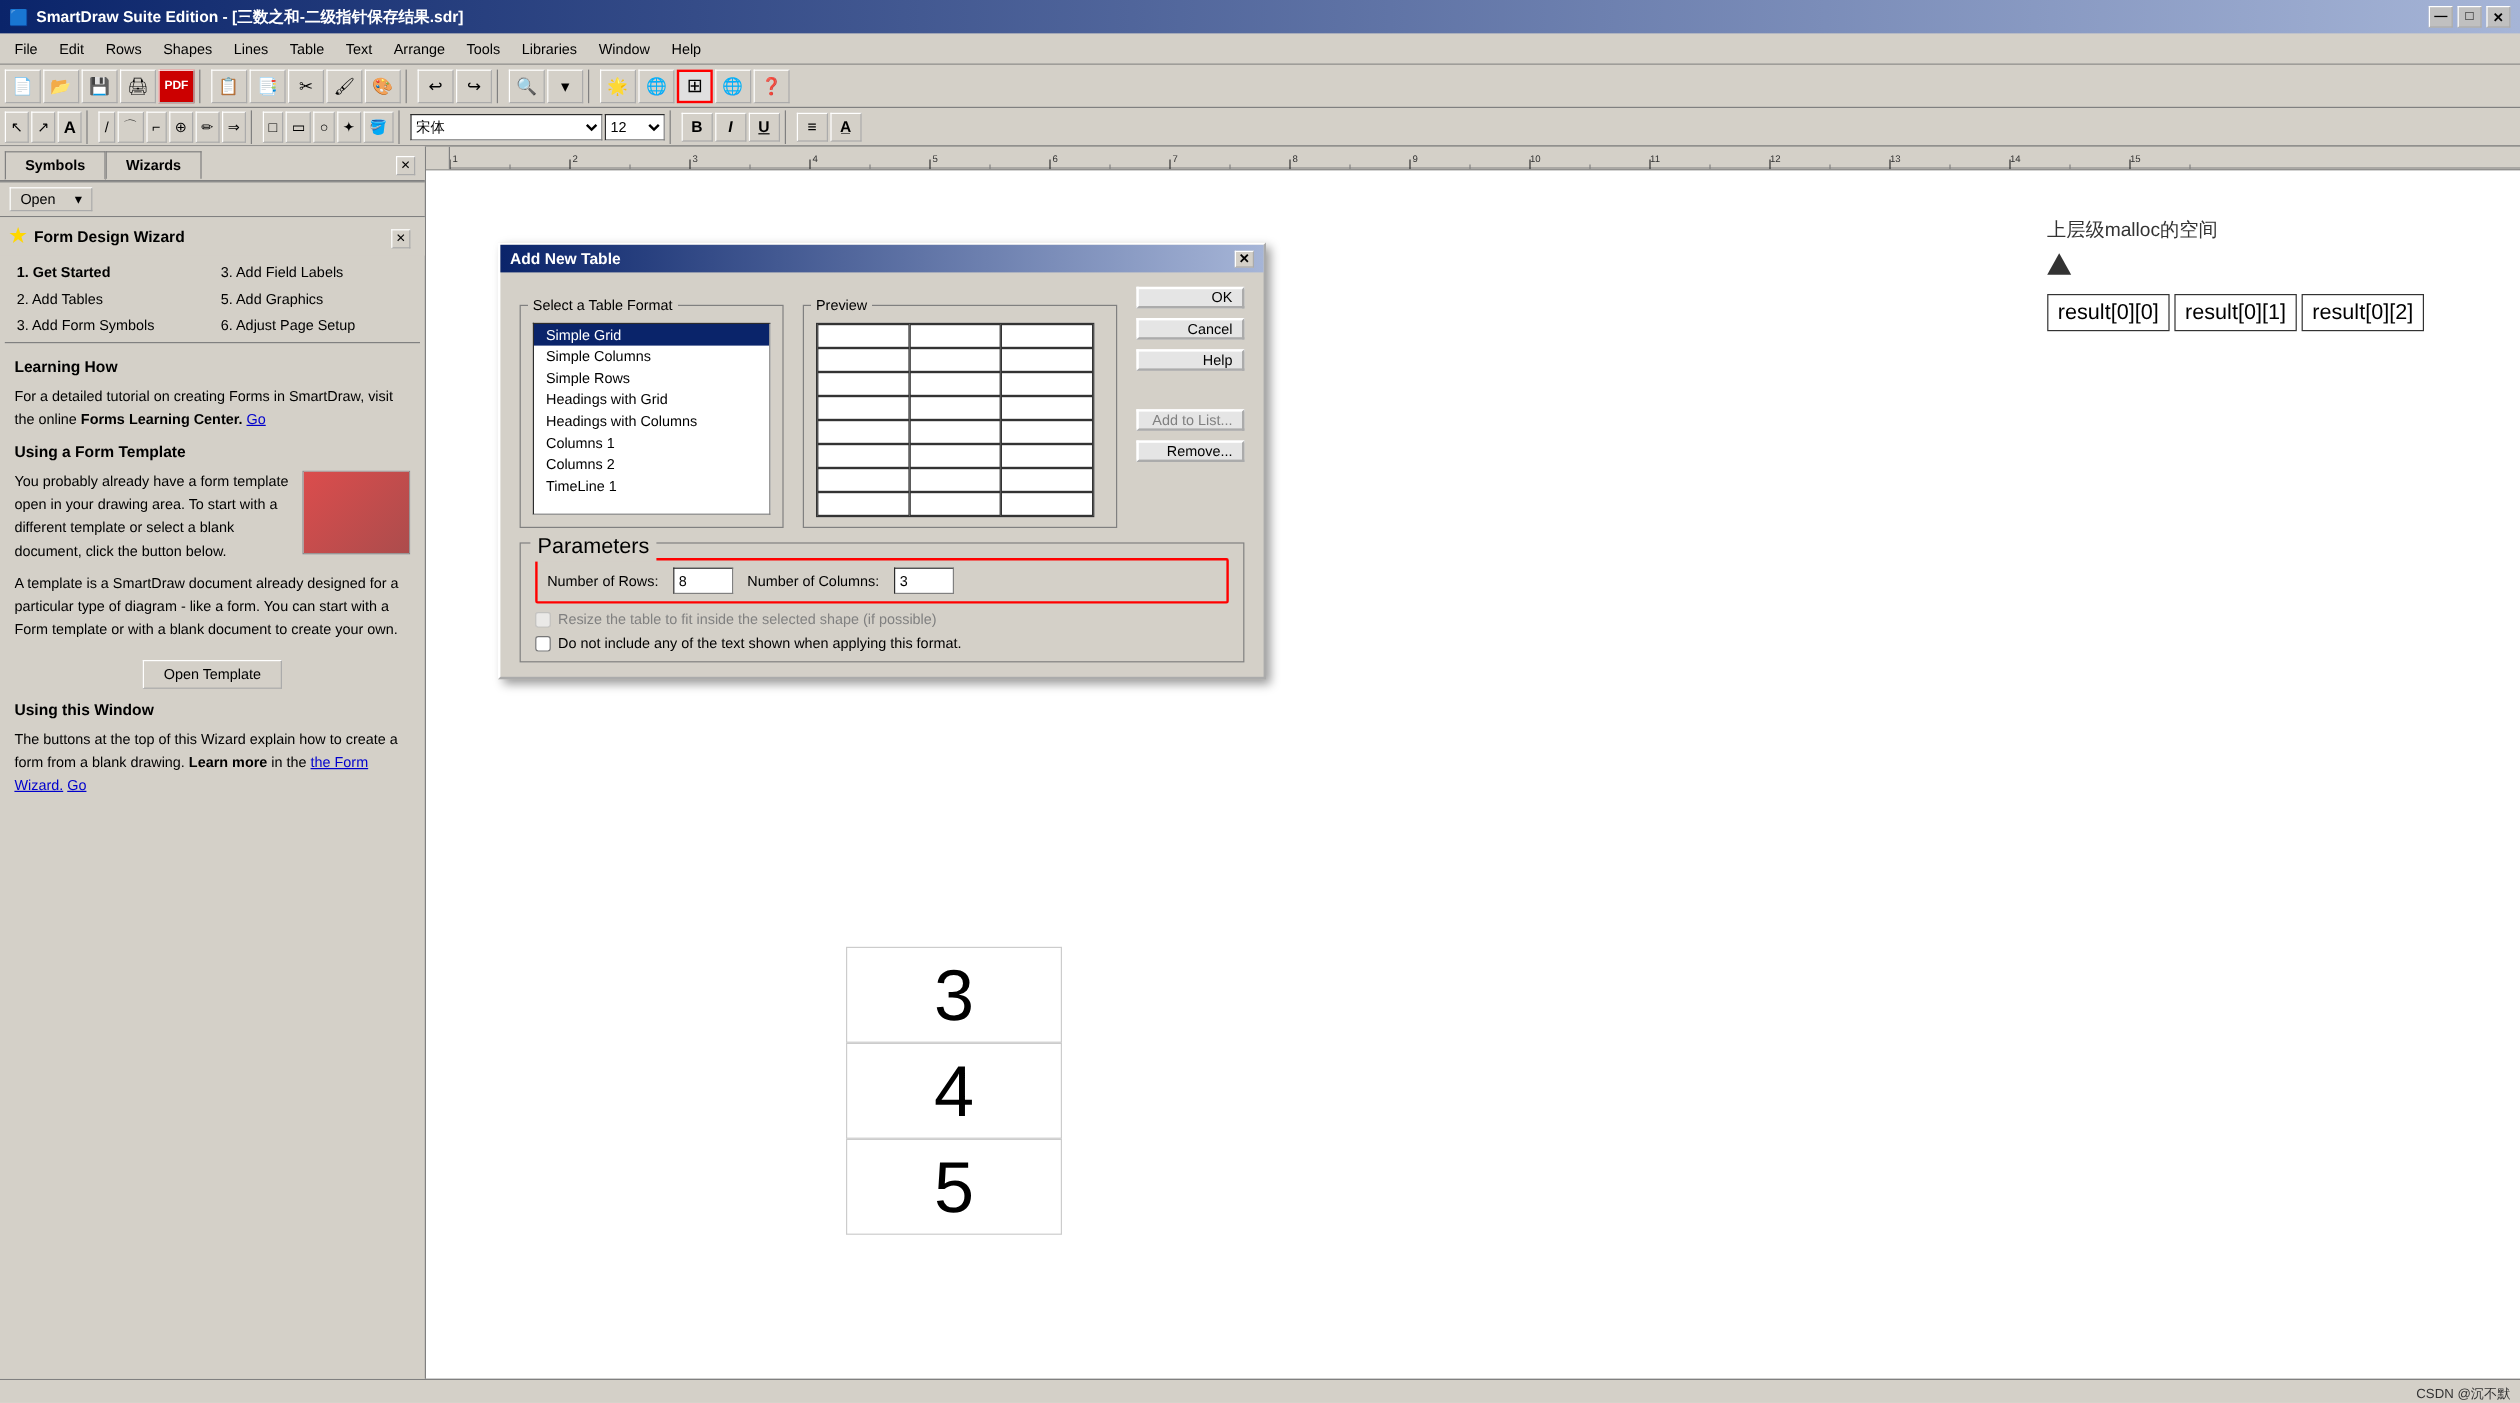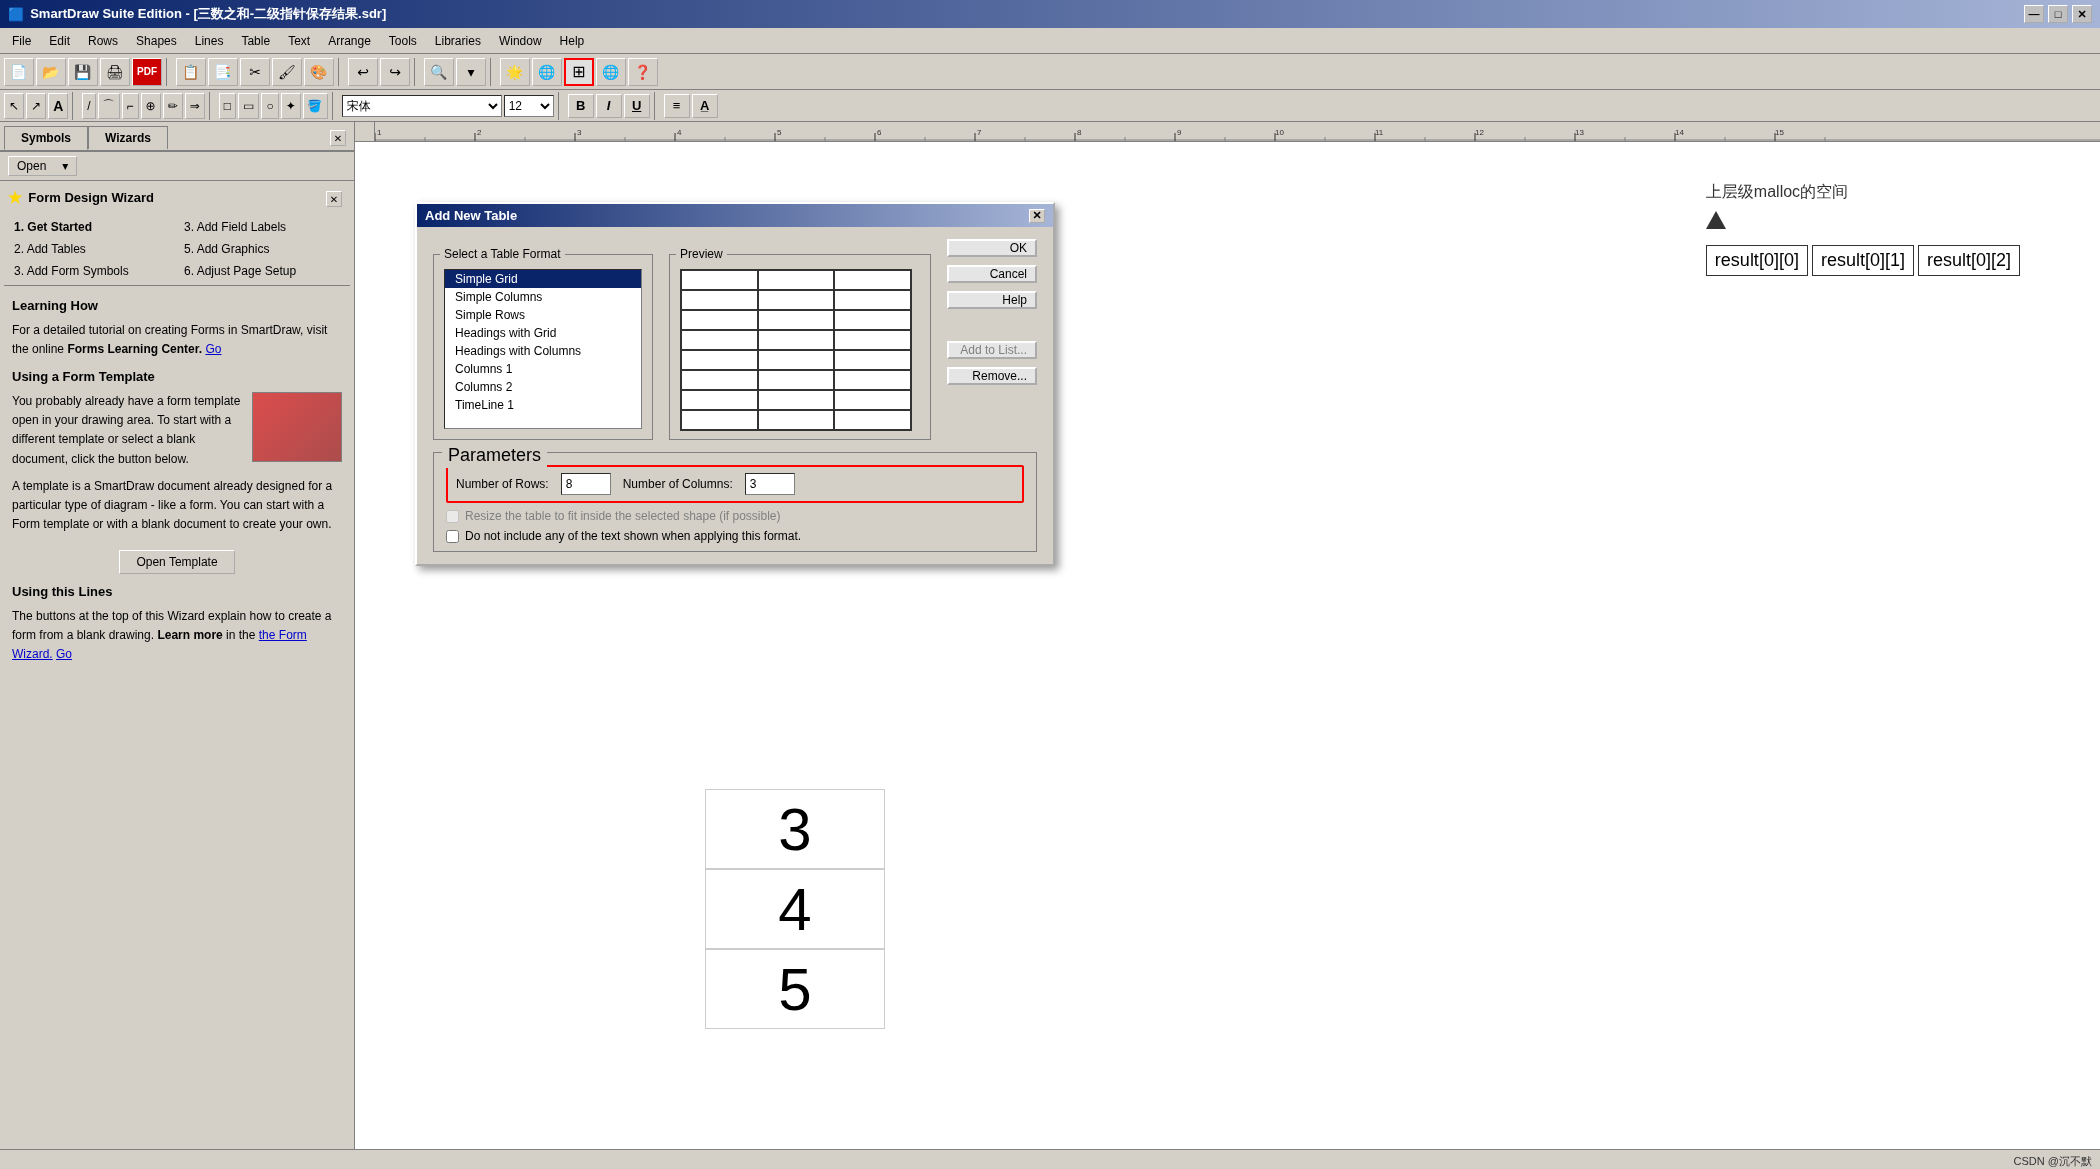--- a/index.html
+++ b/index.html
@@ -535,21 +535,21 @@
       <h3>Using a Form Template</h3>
       <div style="overflow:hidden;">
         <div class="panel-img">
           <div class="panel-img-inner"></div>
         </div>
         <p>You probably already have a form template open in your drawing area. To start with a different template or select a blank document, click the button below.</p>
         <p>A template is a SmartDraw document already designed for a particular type of diagram - like a form. You can start with a Form template or with a blank document to create your own.</p>
       </div>
       <button class="open-template-btn">Open Template</button>
 
-      <h3>Using this Lines</h3>
+      <h3>Using this Window</h3>
       <p>
         The buttons at the top of this Wizard explain how to create a form from a blank drawing. <span class="bold">Learn more</span> in the <span class="link-text">the Form Wizard.</span> <span class="link-text">Go</span>
       </p>
     </div>
   </div>
 
   <div class="canvas-area">
 
     <div class="ruler-bar">
       <div class="ruler-left-corner"></div>

